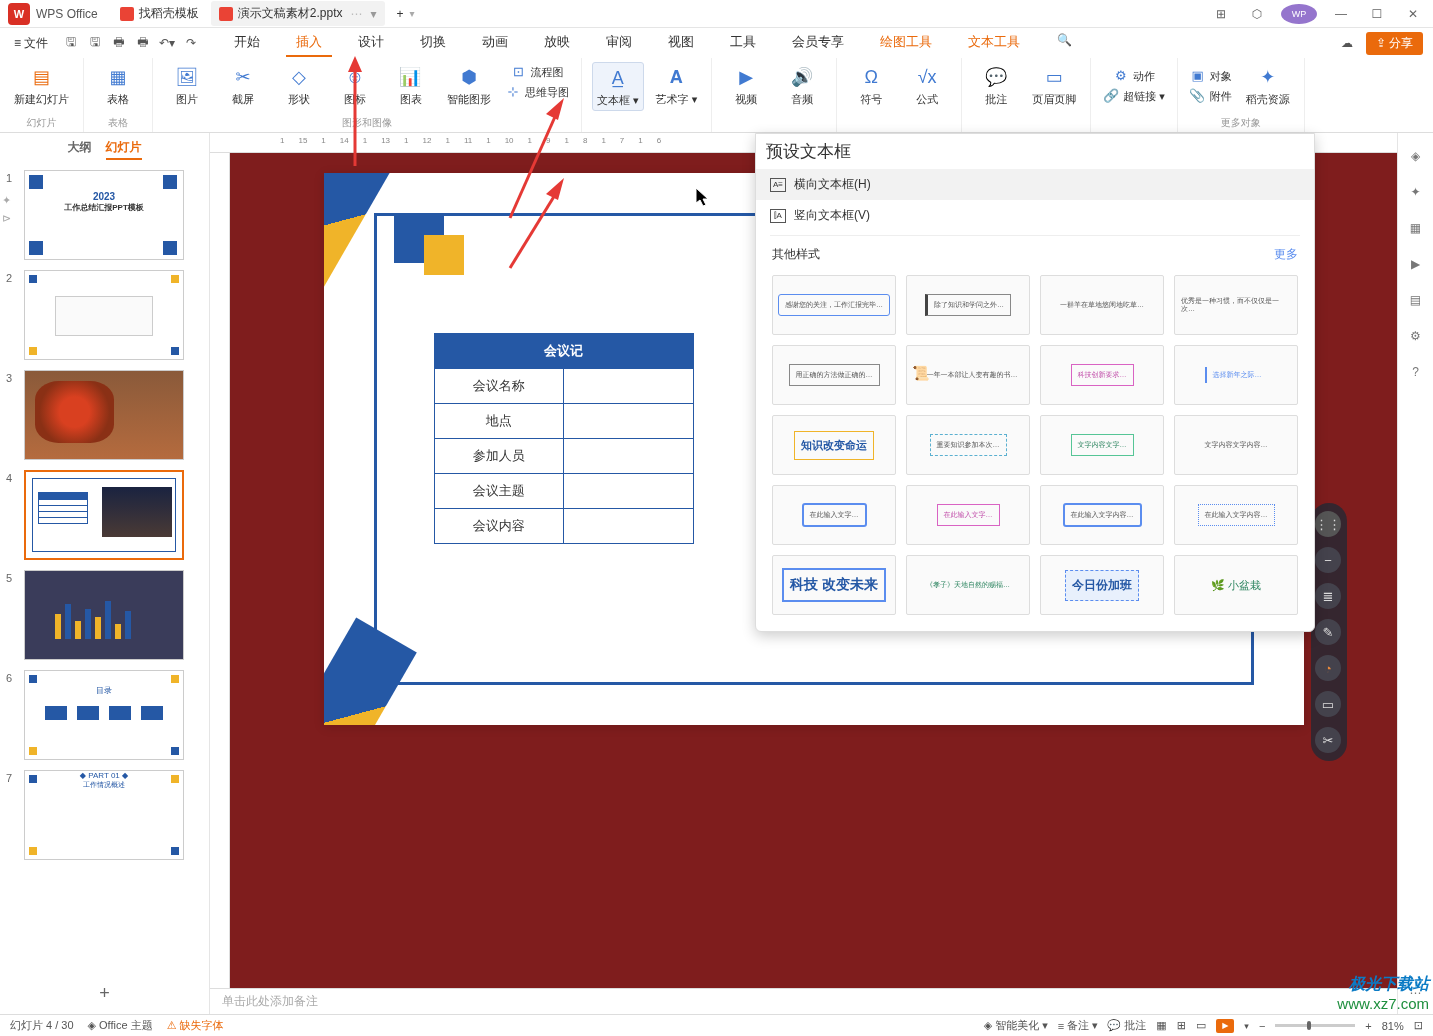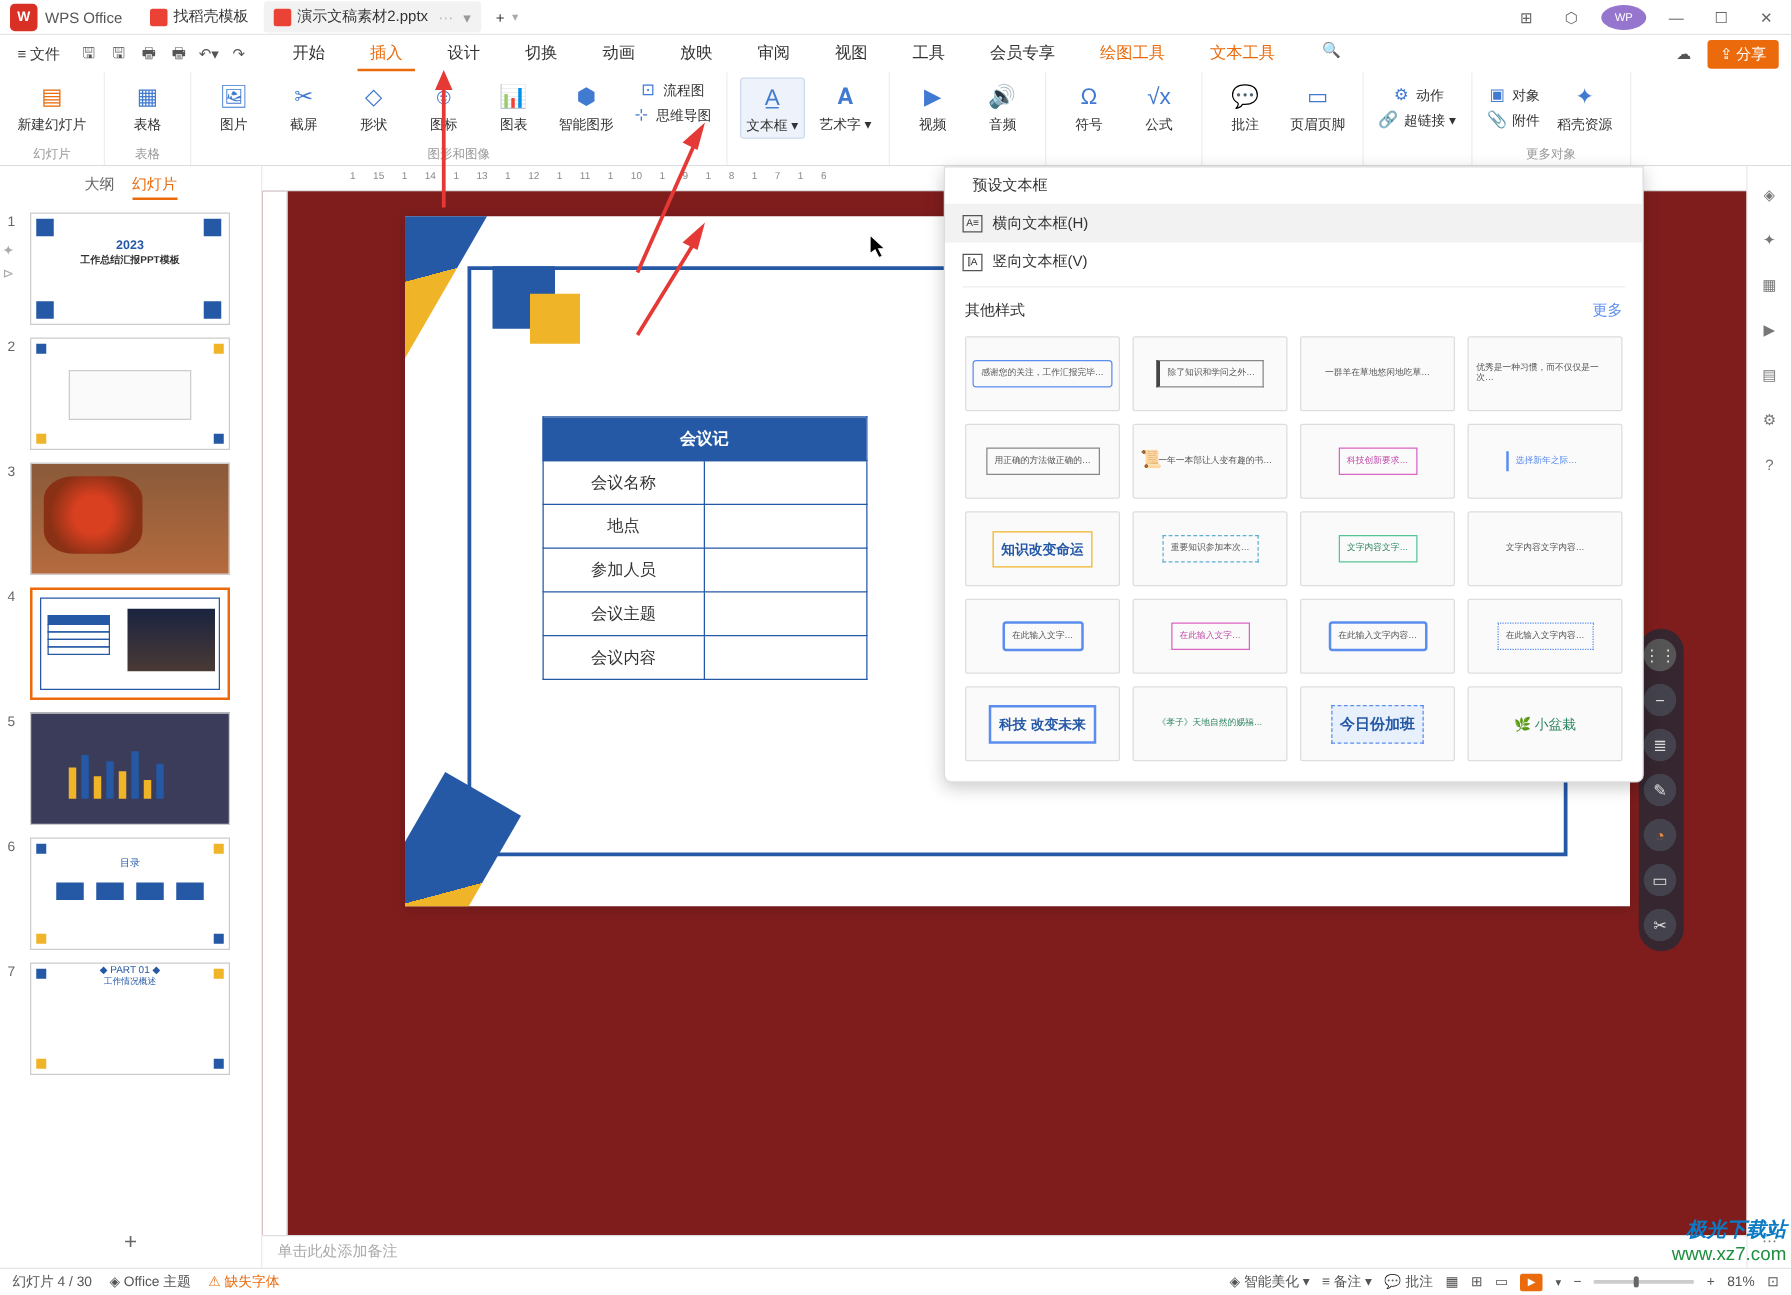--- a/index.html
+++ b/index.html
@@ -39,21 +39,21 @@
   .ribbon-item .label { font-size: 11px; margin-top: 2px; white-space: nowrap; }
   .ribbon-item.large { min-width: 48px; }
   .ribbon-item.small-row { flex-direction: row; gap: 4px; padding: 1px 2px; min-width: auto; }
   .ribbon-item.small-row .icon-box { width: 16px; height: 16px; font-size: 13px; }
   .ribbon-group-label { position: absolute; bottom: 2px; left: 0; right: 0; text-align: center; font-size: 10px; color: #999; }
   .ribbon-col { display:flex; flex-direction:column; gap:1px; justify-content:flex-start; }
 
   
   .body-area { display: flex; height: calc(100% - 28px - 30px - 75px - 22px); position: relative; background:#f5f5f5; }
   .slide-panel { width: 210px; background: #fff; border-right: 1px solid #e5e5e5; display: flex; flex-direction:column; }
-  .panel-tabs { display:flex; justify-content:center; gap:14px; padding:6px 0; font-size:12px;}
+  .panel-tabs { display:flex; justify-content:center; gap:14px; padding:6px 0; font-size:12px;font-weight:bold;}
   .panel-tab { cursor:pointer; color:#666;}
   .panel-tab.active { color:#ea6a0c; border-bottom:2px solid #ea6a0c; padding-bottom:2px;}
   .slides-list { flex:1; overflow:auto; padding:4px 6px; }
   .slide-row { display:flex; align-items:flex-start; margin-bottom:10px; }
   .slide-num { width:14px; font-size:11px; color:#666; margin-top:2px;}
   .thumb { width: 160px; height: 90px; border:1px solid #ccc; background:#fff; margin-left:4px; position:relative; overflow:hidden;}
   .thumb.selected { border:2px solid #ea6a0c; }
   .add-slide-btn { text-align:center; padding:10px; font-size:18px; color:#666; cursor:pointer;}
   
   
@@ -70,21 +70,21 @@
   .blue-sq { position:absolute; background:#2558a5;}
   .yellow-sq { position:absolute; background:#f0b429;}
   .meeting-table { position:absolute; top:160px; left:110px; width:260px; border-collapse:collapse; font-size:13px;}
   .meeting-table th, .meeting-table td { border:1px solid #2558a5; padding:8px 10px; text-align:center;}
   .meeting-table th { background:#2558a5; color:#fff;}
   .photo-area { position:absolute; top:130px; right:50px; width:450px; height:320px; background:linear-gradient(to bottom, #1a2340 0%, #2a3355 50%, #4a3a35 100%);}
   .notes-bar { height:26px; background:#fff; border-top:1px solid #ddd; padding:4px 12px; font-size:12px; color:#aaa;}
 
   
   .textbox-dropdown { position:absolute; top:0px; left:545px; width:560px; background:#fff; border:1px solid #ddd; border-radius:0 0 6px 6px; box-shadow:0 4px 14px rgba(0,0,0,0.2); z-index:1000;}
-  .dd-title { font-size:12px; color:#333; padding:6px 22px;}
+  .dd-title { font-size:17px; color:#333; padding:6px 10px;}
   .dd-item { display:flex; align-items:center; gap:8px; padding:7px 14px; cursor:pointer; font-size:12px;}
   .dd-item:hover, .dd-item.hover { background:#f2f2f2;}
   .dd-icon { width:16px; height:14px; border:1px solid #555; font-size:8px; display:flex; align-items:center; justify-content:center;}
   .dd-sep { height:1px; background:#eee; margin:4px 14px;}
   .dd-header-row { display:flex; justify-content:space-between; align-items:center; padding:6px 16px;}
   .dd-more { color:#5b8def; font-size:12px; cursor:pointer;}
   .style-grid { display:grid; grid-template-columns:repeat(4, 1fr); gap:10px; padding:6px 16px 16px;}
   .style-item { height:60px; border:1px solid #ddd; background:#fafafa; border-radius:2px; display:flex; align-items:center; justify-content:center; font-size:9px; color:#555; overflow:hidden;}
   
   
@@ -559,21 +559,21 @@
         <div class="style-item">
             <div style="border:1px solid #d963c3;padding:6px;font-size:7px;color:#c04ba8;line-height:1.2;">在此输入文字…</div>
           </div>
         <div class="style-item">
             <div style="border:2px solid #5b8def;border-radius:3px;padding:6px;font-size:7px;line-height:1.2;">在此输入文字内容…</div>
           </div>
         <div class="style-item">
             <div style="border:1px dotted #5b8def;padding:6px;font-size:7px;line-height:1.2;">在此输入文字内容…</div>
           </div>
         <div class="style-item">
-            <div style="border:2px solid #5b8def;padding:6px;font-size:11px;color:#2558a5;font-weight:bold;">科技 改变未来</div>
+            <div style="border:2px solid #5b8def;padding:6px;font-size:14px;color:#2558a5;font-weight:bold;">科技 改变未来</div>
           </div>
         <div class="style-item">
             <div style="padding:6px;font-size:7px;color:#2d8560;line-height:1.2;">《孝子》天地自然的赐福…</div>
           </div>
         <div class="style-item">
             <div style="border:1px dashed #5b8def;padding:6px;font-size:12px;color:#2558a5;font-weight:bold;background:#e8f0fc;">今日份加班</div>
           </div>
         <div class="style-item">
             <div style="padding:6px;font-size:11px;color:#2d8560;">🌿 <span>小盆栽</span></div>
           </div>

